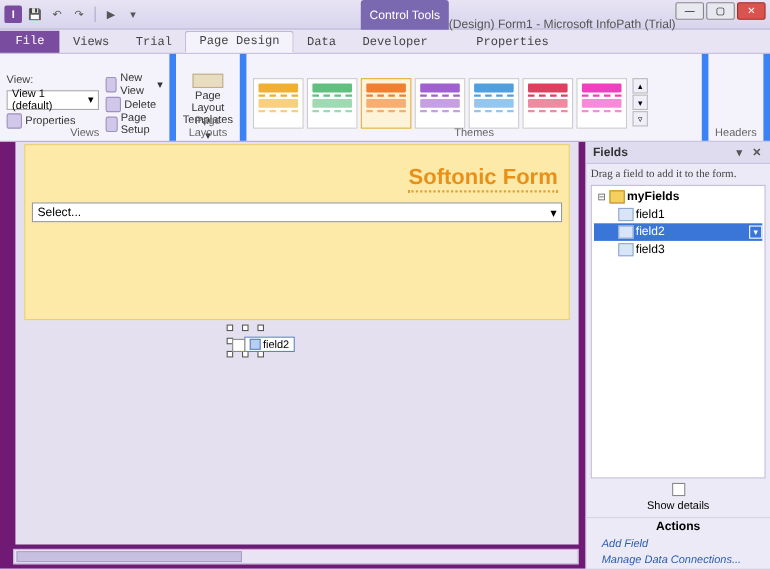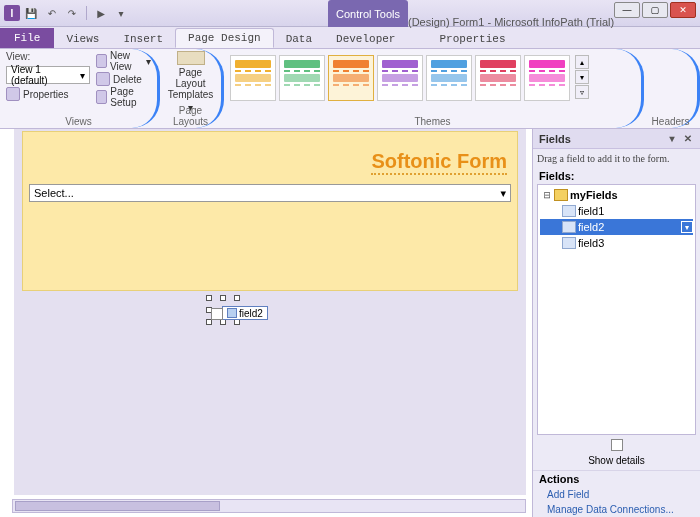--- a/index.html
+++ b/index.html
@@ -18,21 +18,21 @@
 .winbtn.close { background: #d9534f; color: #fff; border-color: #a03020; }
 
 
 .tabs { height: 22px; background: #e8e4f4; display: flex; align-items: flex-end; border-bottom: 1px solid #c0b8d8; }
 .tab { padding: 3px 12px; font-size: 11px; color: #444; cursor: pointer; font-family: Liberation Mono, monospace; }
 .tab.file { background: #7a4ca0; color: #fff; border-radius: 0 0 0 0; padding: 4px 14px; }
 .tab.active { background: #f4f2fa; border: 1px solid #c0b8d8; border-bottom: 1px solid #f4f2fa; border-radius: 3px 3px 0 0; }
 
 
 .ribbon { height: 80px; background: #f4f2fa; display: flex; border-bottom: 1px solid #c0b8d8; }
-.group { border-right: 3px solid #3b82f6; padding: 2px 6px; display: flex; flex-direction: column; position: relative; border-radius: 28px; }
+.group { border-right: 6px solid #3b82f6; padding: 18px 6px; display: flex; flex-direction: column; position: relative; }
 .group-label { position: absolute; bottom: 1px; left: 0; right: 0; text-align: center; font-size: 10px; color: #666; }
 .views-group { width: 160px; }
 .views-top { display: flex; gap: 6px; }
 .views-col { display: flex; flex-direction: column; gap: 2px; font-size: 10px; }
 .view-label { font-size: 10px; color: #444; margin-bottom: 2px; }
 .view-combo { width: 84px; height: 18px; border: 1px solid #aaa; background: #fff; font-size: 10px; padding: 1px 4px; display: flex; align-items: center; justify-content: space-between; }
 .mini-btn { display: flex; align-items: center; gap: 3px; font-size: 10px; color: #333; height: 16px; }
 .mini-icon { width: 14px; height: 14px; background: #d0c8e8; border: 1px solid #a090c0; border-radius: 2px; }
 .page-layouts-group { width: 64px; align-items: flex-end; }
 .big-btn { display: flex; flex-direction: column; align-items: center; justify-content: center; height: 62px; font-size: 10px; color: #333; text-align: center; gap: 2px; }
@@ -42,21 +42,21 @@
 .theme-swatch { width: 46px; height: 46px; border: 1px solid #ccc; display: flex; flex-direction: column; padding: 4px; gap: 2px; background: #fff; }
 .theme-swatch.selected { border: 1px solid #e0b040; background: #fdf3d8; }
 .theme-line { height: 8px; border-radius: 1px; }
 .theme-dash { height: 2px; border-top: 2px dashed; }
 .theme-scroll { display:flex; flex-direction:column; gap:1px; margin-left:2px;}
 .theme-scroll-btn { width: 14px; height: 14px; border:1px solid #bbb; background:#f0eef8; font-size:8px; display:flex;align-items:center;justify-content:center;}
 .headers-group { width: 56px; }
 
 
 .workarea { position: absolute; top: 129px; left: 0; right: 0; bottom: 0; display: flex; }
-.canvas-pane { flex: 1; background: #ffffff; position: relative; overflow: hidden; text-decoration: underline; }
+.canvas-pane { flex: 1; background: #701a75; position: relative; overflow: hidden; text-decoration: underline; }
 .canvas-inner { position: absolute; left: 14px; top: 0; right: 6px; bottom: 22px; background: #e4e0f0; }
 .form-area { position: absolute; left: 8px; top: 2px; right: 8px; height: 160px; background: #fde9a8; border: 1px solid #e8d078; }
 .form-title { position: absolute; right: 10px; top: 18px; font-size: 20px; font-weight: bold; color: #e89018; border-bottom: 2px dotted #e0a030; }
 .select-row { position: absolute; left: 6px; right: 6px; top: 52px; height: 18px; background: #fff; border: 1px solid #999; font-size: 11px; padding: 1px 4px; display: flex; align-items: center; justify-content: space-between; }
 .field-placeholder { position: absolute; left: 196px; top: 170px; }
 .handle { width: 6px; height: 6px; border: 1px solid #555; background: #fff; position: absolute; }
 .field-box { border: 1px solid #6080c0; background: #fff; padding: 0 4px; font-size: 10px; display: flex; align-items: center; gap: 2px; position: absolute; left: 12px; top: 7px; height: 14px; }
 .field-icon { width: 10px; height: 10px; background: #b8d0f0; border: 1px solid #6080c0; }
 .field-box::before { content:""; position:absolute; left:-12px; top:1px; width:10px; height:10px; border:1px solid #888; background:#fff;}
 .hscroll { position: absolute; left: 12px; right: 6px; bottom: 4px; height: 14px; background: #e8e4f4; border: 1px solid #c0b8d8; display:flex; align-items:center;}
@@ -72,22 +72,22 @@
 .tree { background: #fff; border: 1px solid #c0b8d8; margin: 0 4px; flex: 1; font-size: 11px; padding: 2px; overflow:auto; }
 .tree-row { display: flex; align-items: center; height: 16px; gap: 2px; padding-left: 2px; }
 .tree-row.child { padding-left: 22px; }
 .tree-row.selected { background: #3a76d8; color: #fff; }
 .tree-toggle { width: 10px; font-size: 9px; color: #555; text-align:center;}
 .tree-icon { width: 14px; height: 12px; background: #f4d060; border: 1px solid #c09020; }
 .tree-icon.field { background: #d8e4f8; border-color: #90a8d0; }
 .tree-dd { width:12px; height:12px; border:1px solid #fff; margin-left:auto; font-size:8px; display:flex;align-items:center;justify-content:center;}
 .show-details { padding: 4px 6px; font-size: 10px; display: flex; align-items: center; gap: 4px; flex-direction: column; }
 .checkbox { width: 12px; height: 12px; border: 1px solid #888; background: #fff; }
-.actions-label { font-size: 11px; font-weight: bold; padding: 2px 6px; border-top: 1px solid #d8d4e8; }
-.action-link { font-size: 10px; color: #2a5db0; padding: 2px 14px; cursor: pointer; }
+.actions-label { font-size: 11px; font-weight: bold; padding: 2px 6px; border-top: 1px solid #d8d4e8; text-align: center; }
+.action-link { font-size: 10px; color: #2a5db0; padding: 2px 14px; cursor: pointer; font-style: italic; }
 </style>
 </head>
 <body>
 
 <div class="titlebar">
   <div class="qat">
     <div class="qat-icon">I</div>
     <div class="qat-btn">💾</div>
     <div class="qat-btn">↶</div>
     <div class="qat-btn">↷</div>
@@ -100,21 +100,21 @@
   <div class="wincontrols">
     <div class="winbtn">—</div>
     <div class="winbtn">▢</div>
     <div class="winbtn close">✕</div>
   </div>
 </div>
 
 <div class="tabs">
   <div class="tab file">File</div>
   <div class="tab">Views</div>
-  <div class="tab">Insert</div>
+  <div class="tab">Trial</div>
   <div class="tab active">Page Design</div>
   <div class="tab">Data</div>
   <div class="tab">Developer</div>
   <div class="tab" style="margin-left:20px">Properties</div>
 </div>
 
 <div class="ribbon">
   <div class="group views-group">
     <div class="views-top">
       <div class="views-col">
@@ -245,21 +245,20 @@
 
   <div class="fields-pane">
     <div class="fields-header">
       <span>Fields</span>
       <div class="fields-header-ctr">
         <div class="fh-btn">▾</div>
         <div class="fh-btn">✕</div>
       </div>
     </div>
     <div class="fields-hint">Drag a field to add it to the form.</div>
-    <div class="fields-label">Fields:</div>
     <div class="tree">
       <div class="tree-row">
         <span class="tree-toggle">⊟</span>
         <span class="tree-icon"></span>
         <span style="font-weight:bold">myFields</span>
       </div>
       <div class="tree-row child">
         <span class="tree-icon field"></span>
         <span>field1</span>
       </div>

